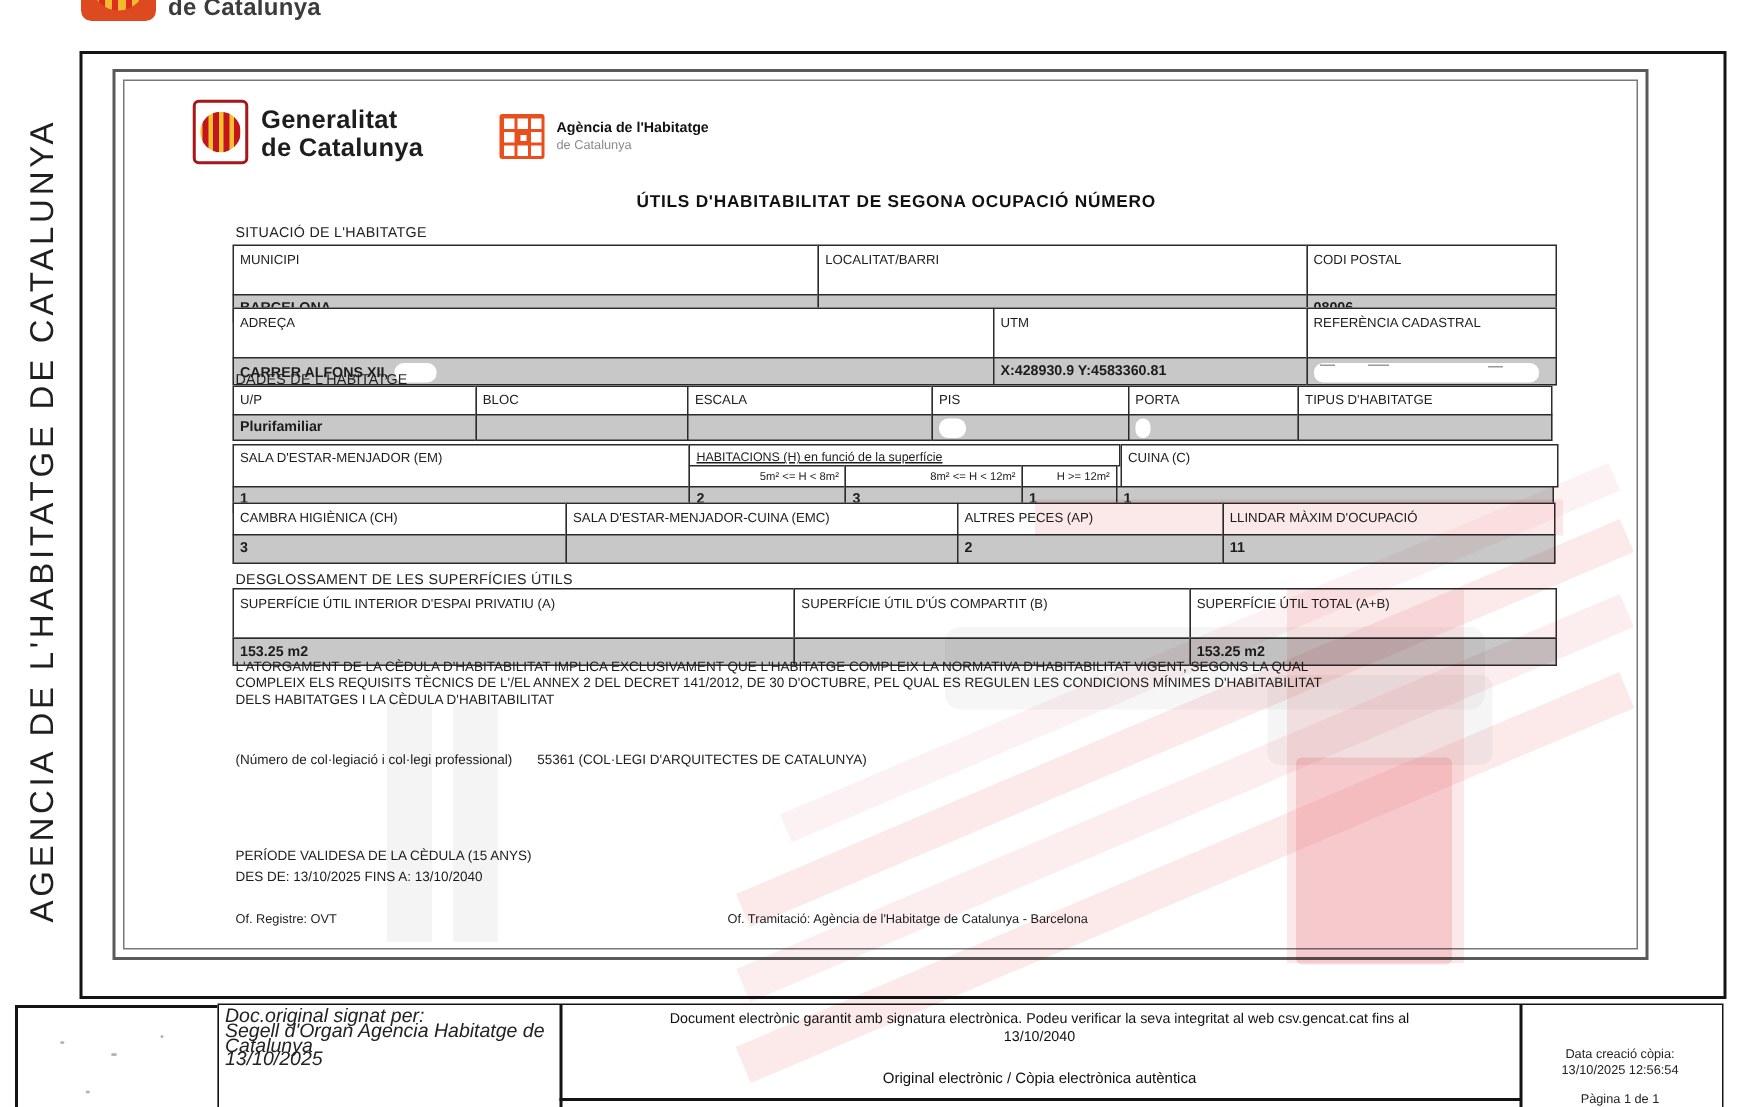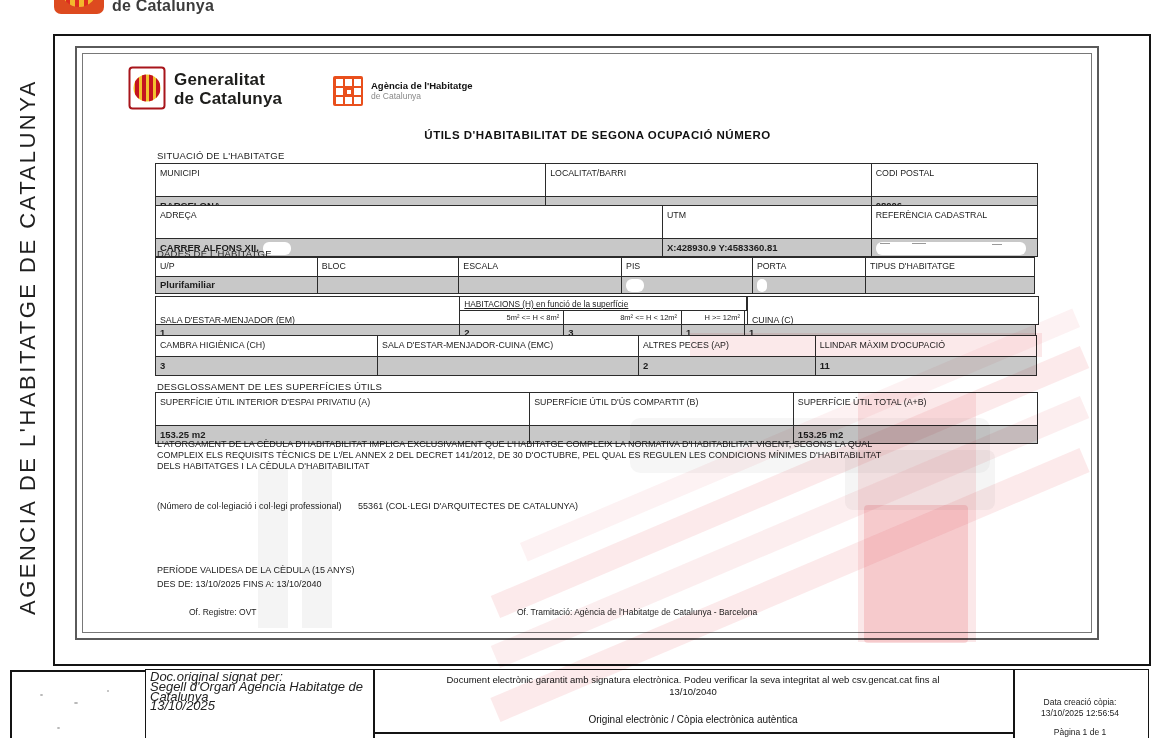--- a/index.html
+++ b/index.html
@@ -42,35 +42,35 @@
   .cell{box-sizing:border-box;border:1px solid #2b2b2b;background:#fff;padding:0 4px;font-size:8.8px;color:#1c1c1c;
     overflow:hidden;white-space:nowrap;}
   .row .cell + .cell{margin-left:-1px;}
   .vrow{margin-top:-1px;}
   .vcell{background:#c8c8c8;font-weight:bold;font-size:9.5px;}
   .h21{height:34px;padding-top:4px;}
   .h20{height:20px;padding-top:3px;}
   .h22{height:22px;padding-top:4px;}
   .h19{height:19px;padding-top:3px;}
   .h18{height:18px;padding-top:2px;}
-  .h29{height:29px;padding-top:18px;}
+  .h29{height:29px;padding-top:3px;}
   .h15{height:15px;padding-top:2px;}
   .subhead{font-size:7.5px;text-align:right;}
   .habhead{font-size:8.3px;text-decoration:underline;}
   .hab-col{display:flex;flex-direction:column;margin-left:-1px;}
   .hab-col .cell{margin-left:0;}
   .hab-col .subrow .cell + .cell{margin-left:-1px;}
   .hab-col .subrow{margin-top:-1px;}
 
   .redact{display:inline-block;background:#fff;border-radius:6px;height:13px;vertical-align:middle;margin-left:4px;}
   .dash{position:absolute;height:1px;background:#9a9a9a;}
 
   .legal{left:157px;top:439px;width:886px;font-size:9px;line-height:10.8px;color:#1c1c1c;}
   .plain9{font-size:9px;color:#1c1c1c;}
-  .plain85{font-size:8.5px;color:#1c1c1c;margin-left:32px;}
+  .plain85{font-size:8.5px;color:#1c1c1c;}
 
   
   .sig-box{left:10px;top:670px;width:133px;height:80px;border:2px solid #141414;background:#fff;}
   .speck{position:absolute;background:#b5b5b5;border-radius:50%;}
   .f-table{left:145px;top:669px;width:1002px;height:82px;border:1.5px solid #141414;background:#fff;}
   .f-div-v{position:absolute;top:0;bottom:0;width:1.5px;background:#141414;}
   .f-div-h{position:absolute;height:1.5px;background:#141414;}
   .f-col2{position:absolute;left:4px;top:2px;width:220px;font-size:13px;line-height:9.8px;color:#222;font-style:italic;}
   .f-col3{position:absolute;left:228px;top:4px;width:638px;text-align:center;font-size:9.5px;line-height:12px;color:#111;}
   .f-col3-orig{position:absolute;left:228px;top:44px;width:638px;text-align:center;font-size:10px;color:#111;}

